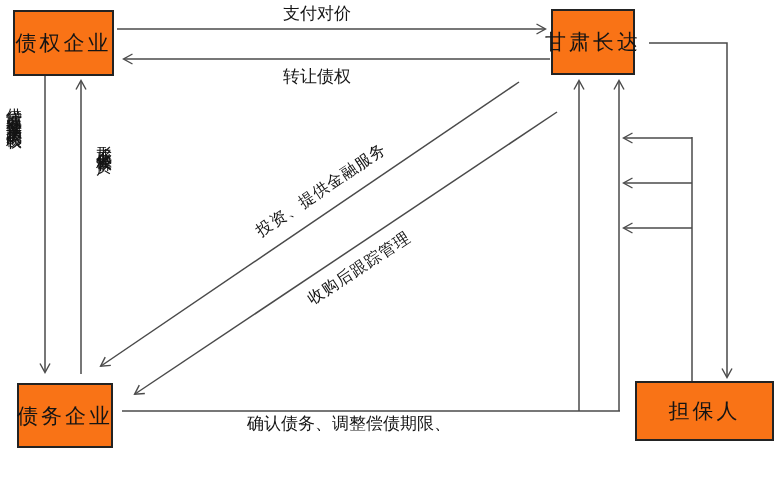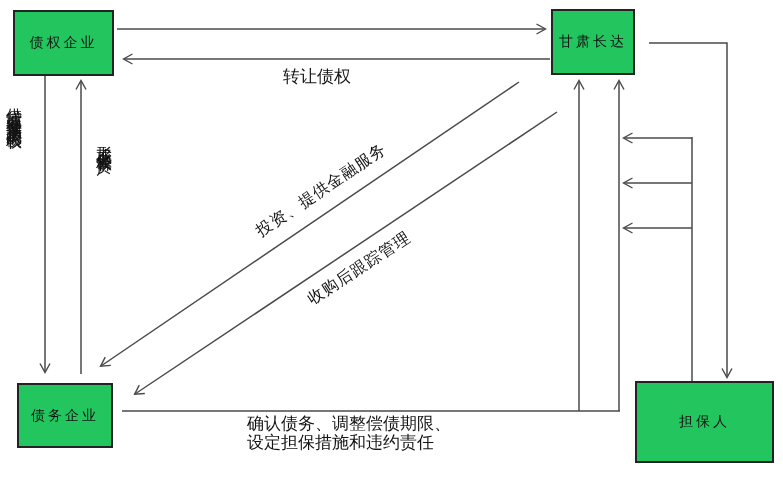--- a/index.html
+++ b/index.html
@@ -1,26 +1,26 @@
 <!DOCTYPE html>
 <html><head>
 <meta charset="utf-8">
 <style>
   html,body{margin:0;padding:0;background:#fff;}
   body{width:783px;height:480px;position:relative;overflow:hidden;
        font-family:"Liberation Sans","DejaVu Sans",sans-serif;color:#141414;}
   .canvas{position:absolute;left:0;top:0;width:783px;height:480px;background:#ffffff;}
   svg.wires{position:absolute;left:0;top:0;pointer-events:none;}
-  .node{position:absolute;border:2px solid #232323;background:#22c55e;
+  .node{position:absolute;border:2px solid #232323;background:#f97316;
         display:flex;align-items:center;justify-content:center;
-        font-size:14px;letter-spacing:3px;white-space:nowrap;box-sizing:border-box;}
+        font-size:21px;letter-spacing:3px;white-space:nowrap;box-sizing:border-box;}
   .node-creditor{left:13px;top:10px;width:101px;height:66px;}
   .node-gansu{left:551px;top:9px;width:84px;height:66px;}
   .node-debtor{left:17px;top:383px;width:96px;height:65px;}
-  .node-guarantor{left:635px;top:381px;width:139px;height:82px;}
+  .node-guarantor{left:635px;top:381px;width:139px;height:60px;}
   .lbl{position:absolute;font-size:17px;white-space:nowrap;}
   .lbl-pay{left:283px;top:2px;}
   .lbl-transfer{left:283px;top:65px;font-family:Liberation Mono, monospace;}
   .vtext{position:absolute;writing-mode:vertical-lr;text-orientation:upright;
          font-size:16px;letter-spacing:2px;line-height:18px;white-space:nowrap;}
   .vtext-loan{left:5px;top:95px;}
   .vtext-baddebt{left:95px;top:133px;}
   .diag{position:absolute;font-size:16px;white-space:nowrap;letter-spacing:1px;}
   .diag-invest{left:245px;top:180px;transform:rotate(-34deg);transform-origin:center;}
   .diag-track{left:300px;top:258px;transform:rotate(-33deg);transform-origin:center;}
@@ -53,26 +53,26 @@
       <path d="M692,183 L624,183" marker-end="url(#ah)"></path>
       <path d="M692,228 L624,228" marker-end="url(#ah)"></path>
     </g>
   </svg>
 
   <div class="node node-creditor">债权企业</div>
   <div class="node node-gansu">甘肃长达</div>
   <div class="node node-debtor">债务企业</div>
   <div class="node node-guarantor">担保人</div>
 
+  <div class="lbl lbl-pay">支付对价</div>
   <div class="lbl lbl-transfer">转让债权</div>
 
   <div class="vtext vtext-loan">借贷或商业往来关系形成的债权</div>
   <div class="vtext vtext-baddebt">形成不良债权资产</div>
 
   <div class="diag diag-invest">投资、提供金融服务</div>
   <div class="diag diag-track">收购后跟踪管理</div>
 
   <div class="agreement">
     <div>确认债务、调整偿债期限、</div>
-    <div>设定担保措施和违约责任</div>
   </div>
 
 </div>
 
 </body></html>

